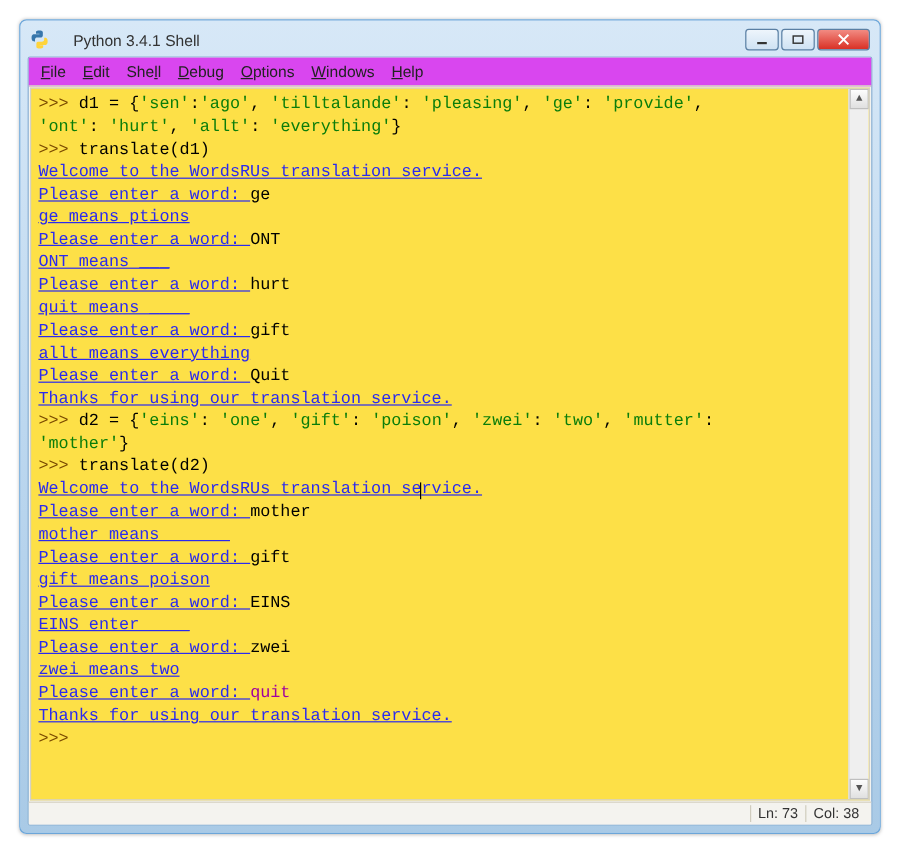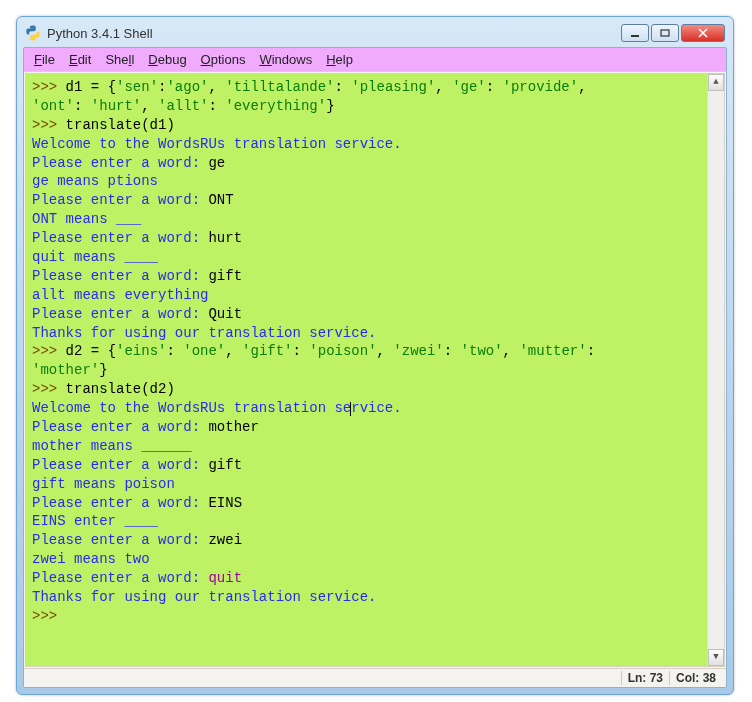--- a/index.html
+++ b/index.html
@@ -26,20 +26,21 @@
   }
   .app-icon {
     width: 16px;
     height: 16px;
     margin-right: 6px;
   }
   .title-text {
     flex: 1;
     color: #333;
     font-size: 13px;
+    margin-left: 14px;
   }
   .win-btns { display: flex; gap: 2px; }
   .win-btn {
     width: 28px;
     height: 18px;
     border: 1px solid #5a7fa3;
     border-radius: 3px;
     display: flex;
     align-items: center;
     justify-content: center;
@@ -55,43 +56,43 @@
   .client {
     background: #f4f3ef;
     border: 1px solid #8bb1d4;
     border-radius: 2px;
   }
   .menubar {
     display: flex;
     gap: 14px;
     padding: 4px 10px;
     border-bottom: 1px solid #d6d2c4;
-    background: #f0abfc;
+    background: #d946ef;
     font-size: 13px;
   }
   .menu-item { cursor: pointer; color: #222; }
   .menu-item u { text-decoration: underline; }
   .console-wrap {
     position: relative;
-    background: #bef264;
+    background: #fde047;
     border: 1px solid #d6d2c4;
     margin: 1px;
     padding: 4px 6px;
     height: 594px;
     font-family: "Courier New", monospace;
     font-size: 14px;
     line-height: 1.35;
     color: #000;
     overflow: hidden;
   }
   .console pre { margin: 0; white-space: pre-wrap; word-break: break-word; font-family: inherit; }
   .c-prompt { color: #7a4a00; }
   .c-black { color: #000; }
   .c-str  { color: #0a7d0a; }
-  .c-out  { color: #2a2af0; }
+  .c-out  { color: #2a2af0; text-decoration: underline; }
   .c-punc { color: #000; }
   .scroll-track {
     position: absolute;
     right: 0; top: 0; bottom: 0;
     width: 17px;
     background: #efefef;
     border-left: 1px solid #ddd;
     display: flex;
     flex-direction: column;
   }
@@ -105,21 +106,20 @@
   }
   .scroll-track .spacer { flex: 1; }
   .statusbar {
     display: flex;
     justify-content: flex-end;
     padding: 2px 4px;
     background: #f4f3ef;
     border-top: 1px solid #d6d2c4;
     font-size: 12px;
     color: #333;
-    font-weight: bold;
   }
   .statusbar span { border-left: 1px solid #d0ccbe; padding: 0 6px; }
   .cursor-caret {
     display:inline-block;width:1px;height:14px;background:#000;vertical-align:text-bottom;margin-left:-1px;
   }
 </style>
 </head>
 <body>
 
 <div class="window">

